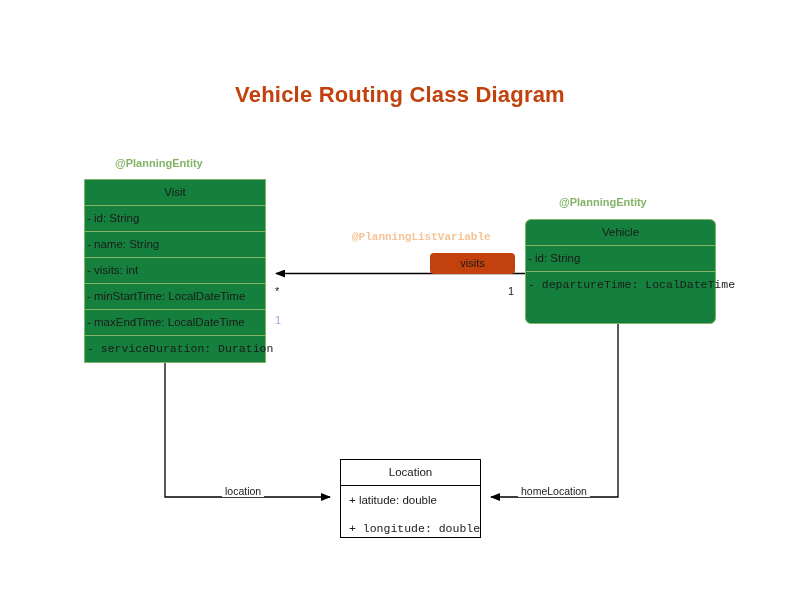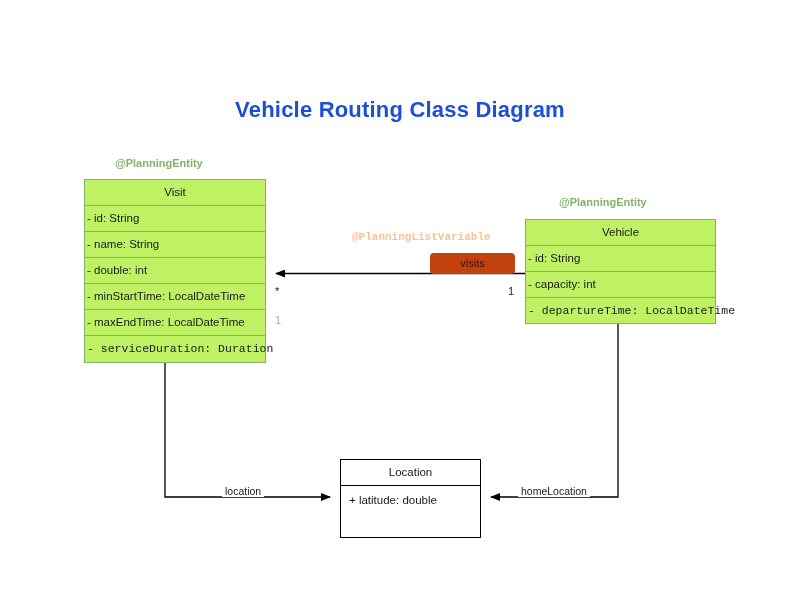--- a/index.html
+++ b/index.html
@@ -21,41 +21,40 @@
 
   
   .diagram-title {
     position: absolute;
     left: 0;
     top: 82px;
     width: 800px;
     text-align: center;
     font-size: 22px;
     font-weight: bold;
-    color: #1d4ed8;
+    color: #c2410c;
     letter-spacing: 0.2px;
-    margin-top: 15px;
   }
 
   
   .stereotype {
     position: absolute;
     font-size: 11px;
     font-weight: bold;
     white-space: nowrap;
   }
   .stereotype.green { color: #82b366; }
   .stereotype.orange { color: #f5c396; }
 
   
   .uml-class {
     position: absolute;
     box-sizing: border-box;
     border: 1px solid #82b366;
-    background: #bef264;
+    background: #15803d;
     font-size: 11.5px;
     color: #1a1a1a;
   }
   .uml-class.plain {
     border: 1px solid #000000;
     background: #ffffff;
   }
   .uml-class .class-name {
     box-sizing: border-box;
     height: 26px;
@@ -155,36 +154,36 @@
   <div class="stereotype green" style="left:115px; top:157px;">@PlanningEntity</div>
 
   <div class="stereotype green" style="left:559px; top:196px;">@PlanningEntity</div>
 
   <div class="stereotype orange" style="left:352px; top:231px;font-family:Liberation Mono, monospace;">@PlanningListVariable</div>
 
   <div class="uml-class" style="left:84px; top:179px; width:182px; height:184px;">
     <div class="class-name">Visit</div>
     <div class="attr">- id: String</div>
     <div class="attr">- name: String</div>
-    <div class="attr">- double: int</div>
+    <div class="attr">- visits: int</div>
     <div class="attr">- minStartTime: LocalDateTime</div>
     <div class="attr">- maxEndTime: LocalDateTime</div>
     <div class="attr last">- serviceDuration: Duration</div>
   </div>
 
-  <div class="uml-class" style="left:525px; top:219px; width:191px; height:105px;">
+  <div class="uml-class" style="left:525px; top:219px; width:191px; height:105px;border-radius:6px;">
     <div class="class-name">Vehicle</div>
     <div class="attr">- id: String</div>
-    <div class="attr">- capacity: int</div>
     <div class="attr last">- departureTime: LocalDateTime</div>
   </div>
 
   <div class="uml-class plain" style="left:340px; top:459px; width:141px; height:79px;">
     <div class="class-name">Location</div>
     <div class="attr">+ latitude: double</div>
+    <div class="attr last">+ longitude: double</div>
   </div>
 
   <div class="badge-label" style="left:430px; top:253px; width:85px; height:21px; line-height:21px;">visits</div>
 
   <div class="mult" style="left:275px; top:285px;">*</div>
 
   <div class="mult lavender" style="left:275px; top:314px;">1</div>
 
   <div class="mult" style="left:508px; top:285px;">1</div>
 

